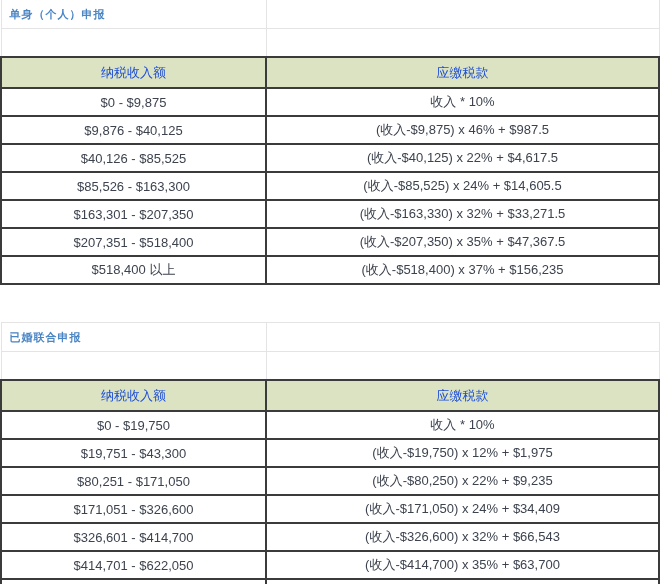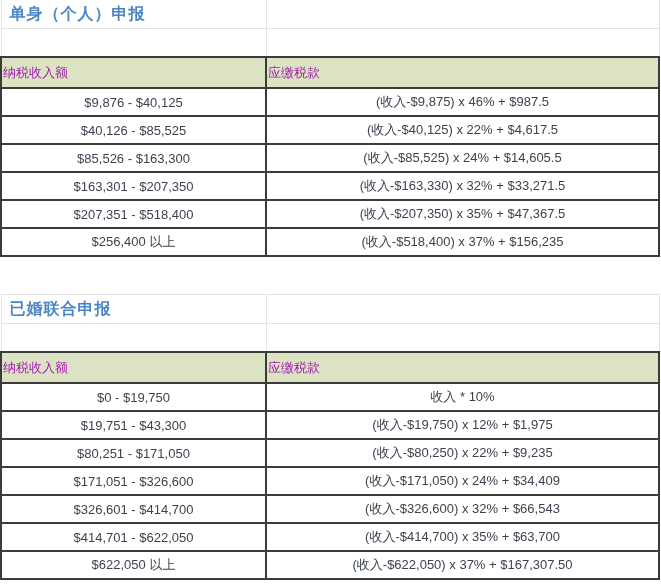--- a/index.html
+++ b/index.html
@@ -25,34 +25,35 @@
     border: 1px solid var(--border_light, #e4e4e4);
     background: #ffffff;
   }
   .title-row td { height: 26px; }
   .spacer-row td { height: 25px; }
   #table-single .title-row td { border-top: none; }
 
   .title-cell {
     text-align: left;
     padding: 0 0 0 8px;
-    font-size: 16px;
+    font-size: 11px;
     font-weight: bold;
     color: var(--title_blue, #4a85c4);
     letter-spacing: 1px;
   }
 
   
   .header-row td {
     background: var(--header_green, #dbe3c3);
     border: 2px solid var(--border_dark, #3b3b3b);
     height: 27px;
+    text-align: center;
     vertical-align: middle;
     font-size: 13px;
-    color: #a21caf;
+    color: #1d4ed8;
   }
 
   
   .data-row td {
     border: 2px solid var(--border_dark, #3b3b3b);
     height: 24px;
     text-align: center;
     vertical-align: middle;
     font-size: 13px;
     color: var(--text_dark, #3d434e);
@@ -76,41 +77,45 @@
   </tr>
   <tr class="spacer-row">
     <td></td>
     <td></td>
   </tr>
   <tr class="header-row">
     <td>纳税收入额</td>
     <td>应缴税款</td>
   </tr>
   <tr class="data-row">
+    <td>$0 - $9,875</td>
+    <td>收入 * 10%</td>
+  </tr>
+  <tr class="data-row">
     <td>$9,876 -  $40,125</td>
     <td>(收入-$9,875) x 46% + $987.5</td>
   </tr>
   <tr class="data-row">
     <td>$40,126 -  $85,525</td>
     <td>(收入-$40,125) x 22% + $4,617.5</td>
   </tr>
   <tr class="data-row">
     <td>$85,526 -  $163,300</td>
     <td>(收入-$85,525) x 24% + $14,605.5</td>
   </tr>
   <tr class="data-row">
     <td>$163,301 -  $207,350</td>
     <td>(收入-$163,330) x 32% + $33,271.5</td>
   </tr>
   <tr class="data-row">
     <td>$207,351 -  $518,400</td>
     <td>(收入-$207,350) x 35% + $47,367.5</td>
   </tr>
   <tr class="data-row">
-    <td>$256,400 以上</td>
+    <td>$518,400 以上</td>
     <td>(收入-$518,400) x 37% + $156,235</td>
   </tr>
 </tbody>
   </table>
 
 <table class="tax-table" id="table-married">
   <colgroup>
       <col class="c1">
       <col class="c2">
     </colgroup>

